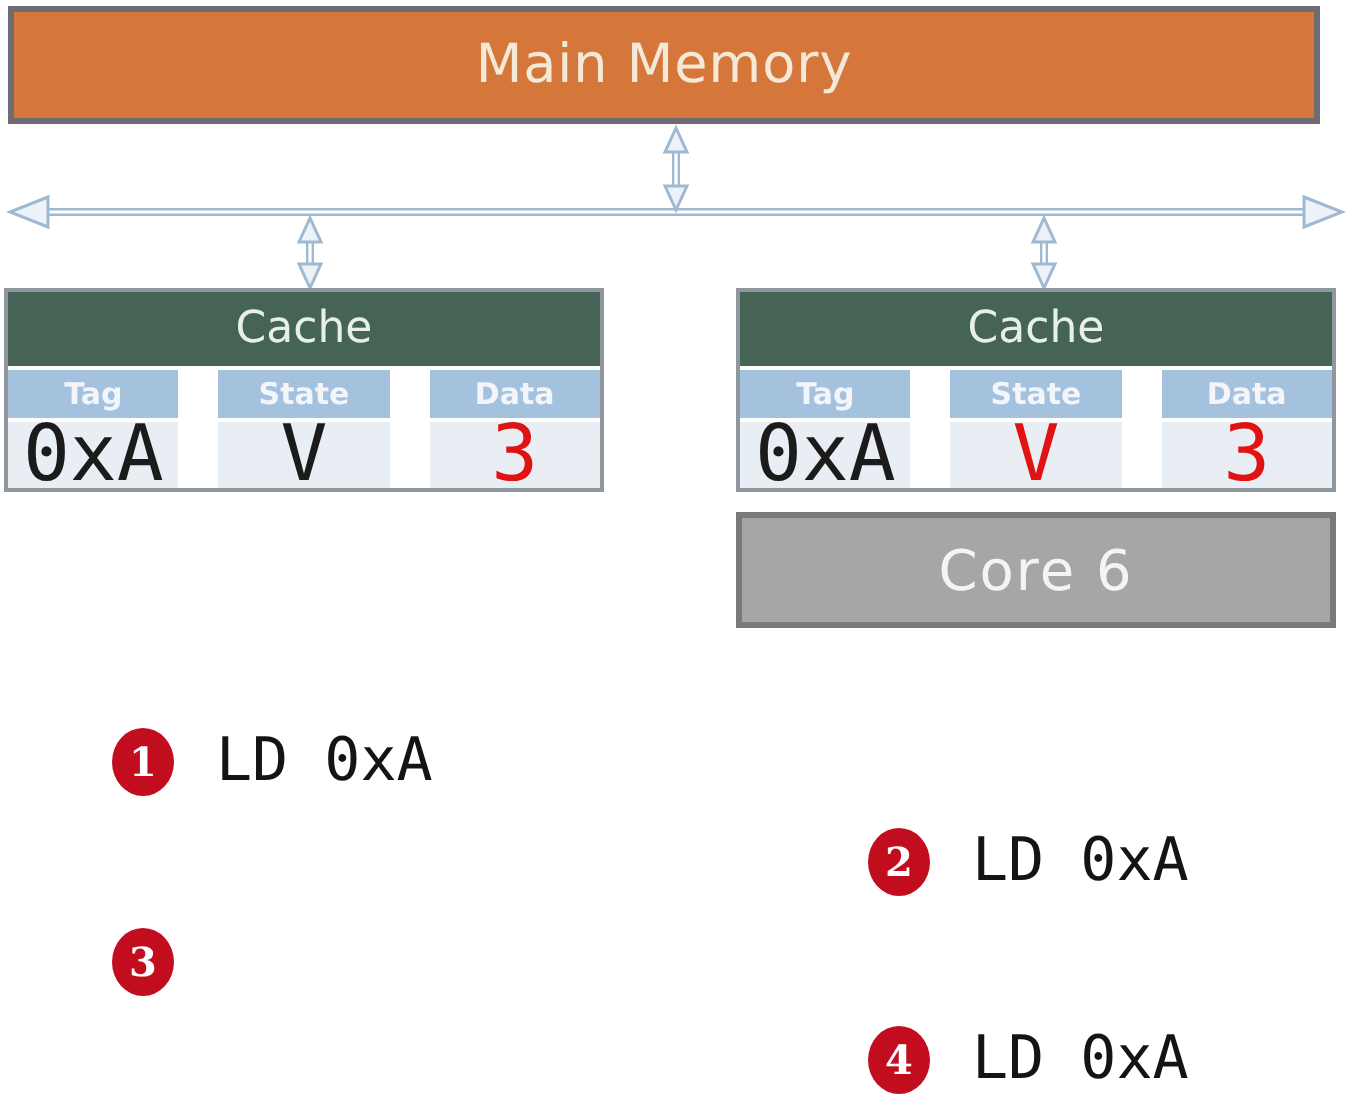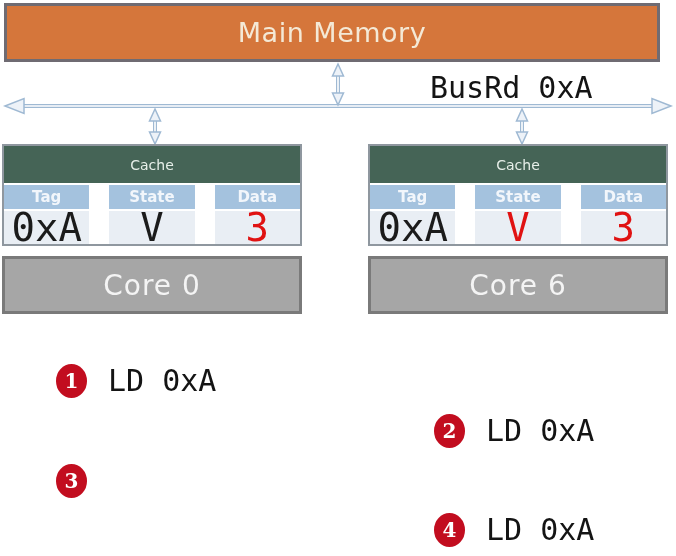--- a/index.html
+++ b/index.html
@@ -32,21 +32,21 @@
   
   .cache {
     position:absolute; top:144px; width:300px; background:#ffffff;
     border:2px solid var(--table_border);
   }
   .cache.c0 { left:2px; }
   .cache.c1 { left:368px; }
   .cache-header {
     height:37px; background:var(--cache_header); margin-bottom:2px;
     display:flex; align-items:center; justify-content:center;
-    color:var(--cache_header_text); font-size:14px;
+    color:var(--cache_header_text); font-size:22px;
   }
   .cache-cols, .cache-row { display:flex; gap:20px; }
   .cache-cols { margin-bottom:2px; }
   .cache-cols .cell {
     flex:1; height:24px; background:var(--table_header);
     display:flex; align-items:center; justify-content:center;
     color:var(--table_header_text); font-weight:bold; font-size:15px;
   }
   .cache-row .cell {
     flex:1; height:33px; background:var(--row_bg);
@@ -111,21 +111,20 @@
       <line class="shaft-core" x1="522" y1="121" x2="522" y2="132"></line>
       <polygon class="head" points="522,109 516.5,121 527.5,121"></polygon>
       <polygon class="head" points="522,144 516.5,132 527.5,132"></polygon>
     </g>
   </svg>
 
   <div class="memory-box">
     <span class="label">Main Memory</span>
   </div>
 
-  <div class="bus-label mono">BusRd 0xA</div>
 
   <div class="cache c0">
     <div class="cache-header">Cache</div>
     <div class="cache-cols">
       <div class="cell">Tag</div>
       <div class="cell">State</div>
       <div class="cell">Data</div>
     </div>
     <div class="cache-row">
       <div class="cell mono" style="color: rgb(27, 27, 27);">0xA</div>
@@ -141,23 +140,20 @@
       <div class="cell">State</div>
       <div class="cell">Data</div>
     </div>
     <div class="cache-row">
       <div class="cell mono" style="color: rgb(27, 27, 27);">0xA</div>
       <div class="cell mono" style="color: rgb(224, 18, 18);">V</div>
       <div class="cell mono" style="color: rgb(224, 18, 18);">3</div>
     </div>
   </div>
 
-  <div class="core-box c0">
-    <span class="label">Core 0</span>
-  </div>
   <div class="core-box c1">
     <span class="label">Core 6</span>
   </div>
 
   <div class="op op1">
     <span class="badge">1</span>
     <span class="op-text mono">LD 0xA</span>
   </div>
   <div class="op op2">
     <span class="badge">2</span>

